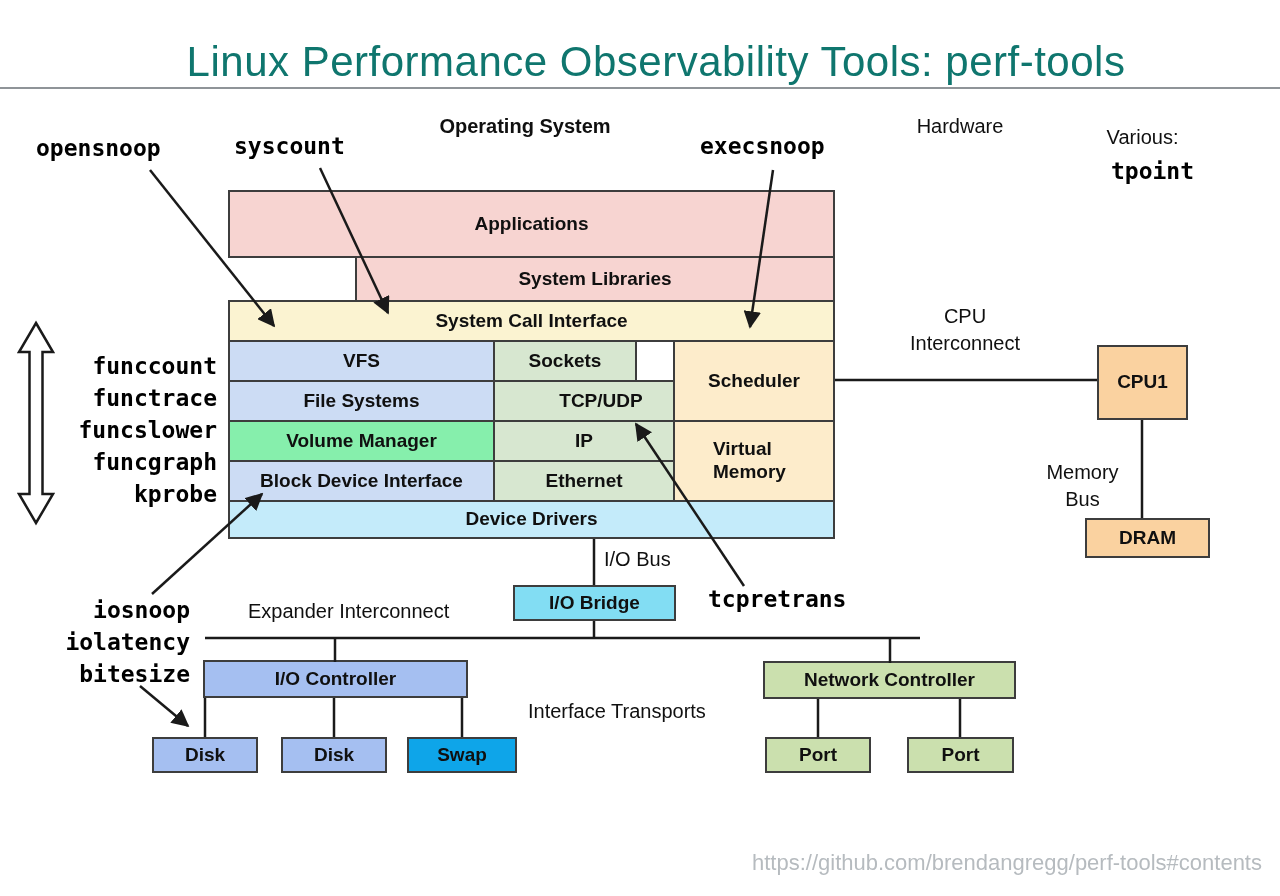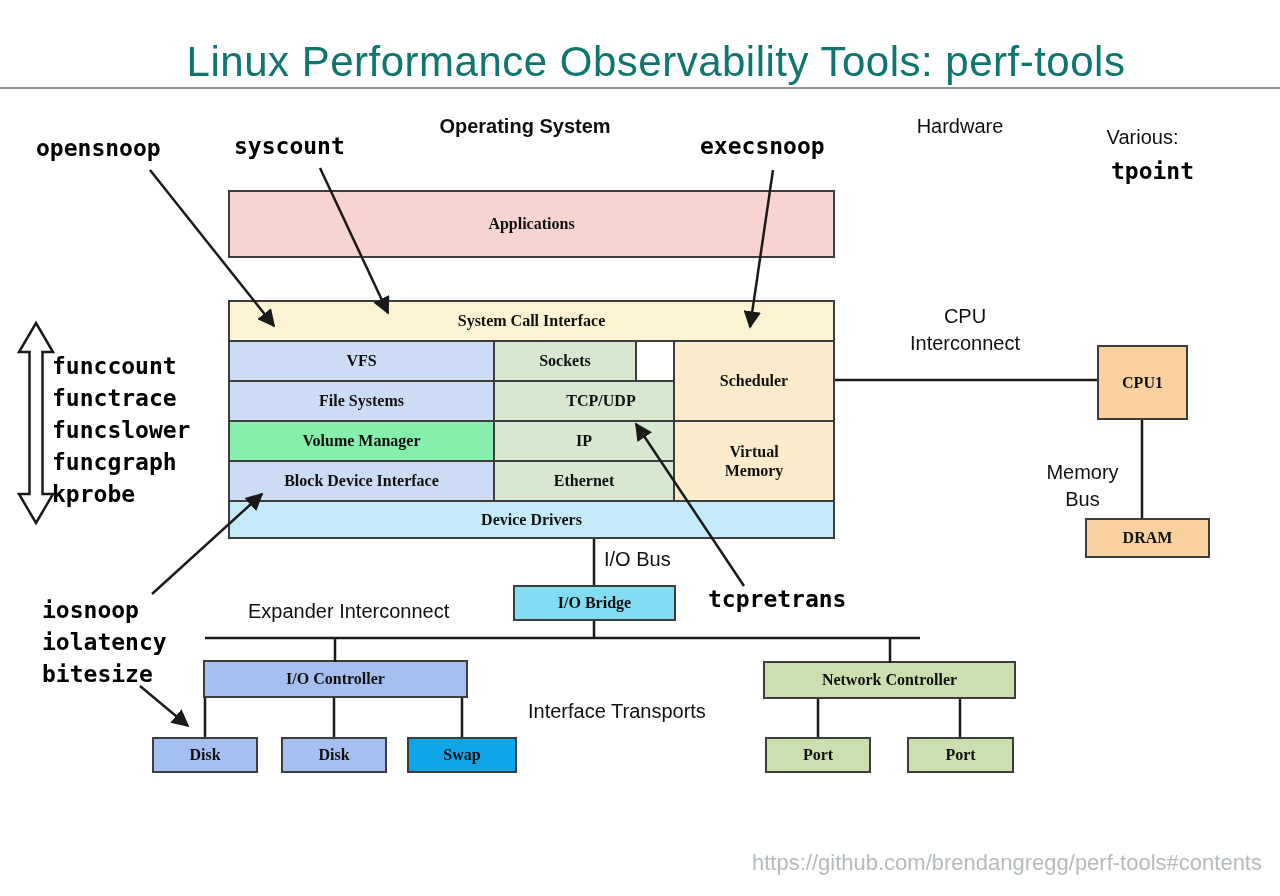--- a/index.html
+++ b/index.html
@@ -2,27 +2,27 @@
 <html><head>
 <meta charset="utf-8">
 <style>
   * { margin:0; padding:0; box-sizing:border-box; }
   html,body { width:1280px; height:896px; background:#ffffff; }
   body { font-family:"Liberation Sans", sans-serif; }
   .canvas { position:relative; width:1280px; height:896px; background:#ffffff; overflow:hidden; }
   .title { position:absolute; top:38px; left:16px; width:100%; text-align:center; font-size:42px; color:#0f766e; letter-spacing:0.5px; }
   .title-rule { position:absolute; top:87px; left:0; width:1280px; height:2px; background:#8f9498; }
   .box { position:absolute; border:2px solid #3d3d3d; display:flex; align-items:center; justify-content:center;
-         font-weight:700; font-size:16px; color:#101010; text-align:center; line-height:1.2;font-family:Liberation Serif, serif; }
+         font-weight:700; font-size:19px; color:#101010; text-align:left; line-height:1.2; }
   .col { flex-direction:row; }
   .wrap-narrow { padding:0 38px; }
   .lbl { position:absolute; font-size:20px; color:#101010; }
   .ctr { text-align:center; }
   .tool { position:absolute; font-family:"DejaVu Sans Mono", monospace; font-weight:700; font-size:23px; color:#000; white-space:nowrap; }
-  .tool-stack { position:absolute; font-family:"DejaVu Sans Mono", monospace; font-weight:700; font-size:23px; color:#000; text-align:left; }
+  .tool-stack { position:absolute; font-family:"DejaVu Sans Mono", monospace; font-weight:700; font-size:23px; color:#000; text-align:right; }
   .tool-stack div { line-height:32px; }
   .overlay { position:absolute; top:0; left:0; pointer-events:none; }
   .url { position:absolute; right:18px; top:850px; font-size:22px; color:#b6bbbf; }
 </style>
 </head>
 <body>
 
 <div class="canvas">
 
   <div class="title">Linux Performance Observability Tools: perf-tools</div>
@@ -46,20 +46,21 @@
     <div>kprobe</div>
   </div>
 
   <div class="tool-stack" style="left:42px;top:594px;width:148px;">
     <div>iosnoop</div>
     <div>iolatency</div>
     <div>bitesize</div>
   </div>
 
   <div class="box" style="left:228px;top:190px;width:607px;height:68px;background:#f7d4d1;">Applications</div>
+  <div class="box" style="left:355px;top:256px;width:480px;height:46px;background:#f7d4d1;">System Libraries</div>
   <div class="box" style="left:228px;top:300px;width:607px;height:42px;background:#fbf3d1;">System Call Interface</div>
 
   <div class="box" style="left:228px;top:340px;width:267px;height:42px;background:#ccdcf4;">VFS</div>
   <div class="box" style="left:228px;top:380px;width:267px;height:42px;background:#ccdcf4;">File Systems</div>
   <div class="box" style="left:228px;top:420px;width:267px;height:42px;background:#86efac;">Volume Manager</div>
   <div class="box" style="left:228px;top:460px;width:267px;height:42px;background:#ccdcf4;">Block Device Interface</div>
 
   <div class="box" style="left:493px;top:340px;width:144px;height:42px;background:#d7e7d0;">Sockets</div>
   <div class="box" style="left:493px;top:380px;width:216px;height:42px;background:#d7e7d0;">TCP/UDP</div>
   <div class="box" style="left:493px;top:420px;width:182px;height:42px;background:#d7e7d0;">IP</div>

